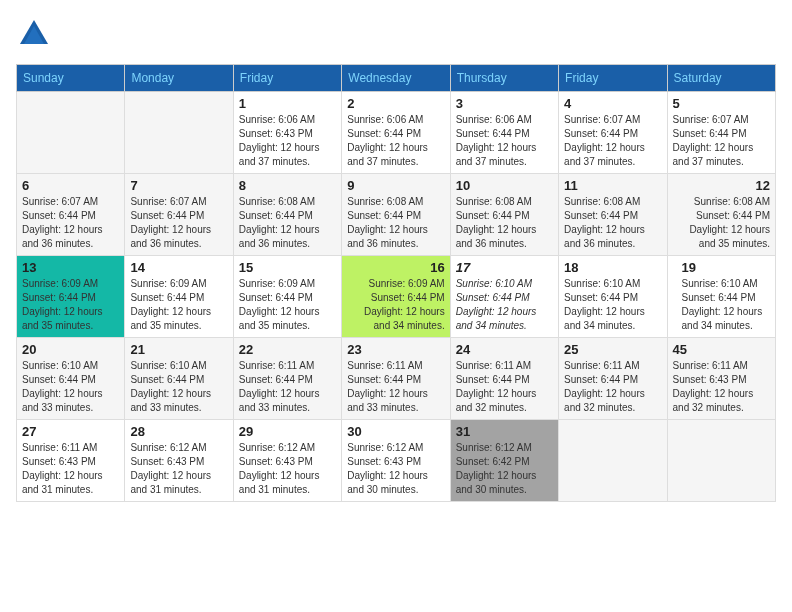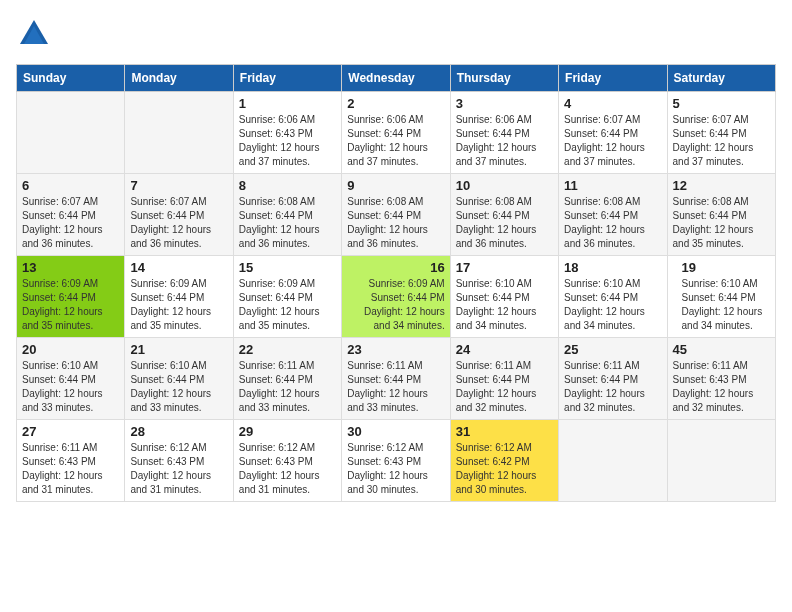--- a/index.html
+++ b/index.html
@@ -52,25 +52,25 @@
       font-size: 16px;
       color: #444;
     }
     .calendar {
       width: 100%;
       border-collapse: collapse;
       font-size: 11px;
     }
     .calendar th {
       background-color: #1a5fa8;
-      color: #ffffff;
+      color: #7dd3fc;
       text-align: left;
       padding: 6px 6px;
       font-size: 12px;
-      font-weight: bold;
+      font-weight: normal;
       border: 1px solid #ccc;
       margin-top: 8px;
     }
     .calendar td {
       vertical-align: top;
       border: 1px solid #ddd;
       padding: 4px 5px;
       width: 107px;
       min-height: 80px;
       background: #fff;
@@ -196,29 +196,29 @@
           <div class="day-info" style="white-space: pre-line;">Sunrise: 6:08 AM
 Sunset: 6:44 PM
 Daylight: 12 hours and 36 minutes.</div>
         </td>
         <td style="background: rgb(245, 245, 245);">
           <div class="day-number">11</div>
           <div class="day-info" style="white-space: pre-line;">Sunrise: 6:08 AM
 Sunset: 6:44 PM
 Daylight: 12 hours and 36 minutes.</div>
         </td>
-        <td style="background: rgb(245, 245, 245);">
+        <td style="background: rgb(245, 245, 245); text-align: right;">
           <div class="day-number">12</div>
           <div class="day-info" style="white-space: pre-line;">Sunrise: 6:08 AM
 Sunset: 6:44 PM
 Daylight: 12 hours and 35 minutes.</div>
         </td>
       </tr>
       <tr>
-        <td style="background: #84cc16;">
+        <td style="background: #14b8a6;">
           <div class="day-number">13</div>
           <div class="day-info" style="white-space: pre-line;">Sunrise: 6:09 AM
 Sunset: 6:44 PM
 Daylight: 12 hours and 35 minutes.</div>
         </td>
         <td style="background: rgb(255, 255, 255);">
           <div class="day-number">14</div>
           <div class="day-info" style="white-space: pre-line;">Sunrise: 6:09 AM
 Sunset: 6:44 PM
 Daylight: 12 hours and 35 minutes.</div>
@@ -228,21 +228,21 @@
           <div class="day-info" style="white-space: pre-line;">Sunrise: 6:09 AM
 Sunset: 6:44 PM
 Daylight: 12 hours and 35 minutes.</div>
         </td>
         <td style="background: #bef264; text-align: right;">
           <div class="day-number">16</div>
           <div class="day-info" style="white-space: pre-line;">Sunrise: 6:09 AM
 Sunset: 6:44 PM
 Daylight: 12 hours and 34 minutes.</div>
         </td>
-        <td style="background: rgb(255, 255, 255);">
+        <td style="background: rgb(255, 255, 255); font-style: italic;">
           <div class="day-number">17</div>
           <div class="day-info" style="white-space: pre-line;">Sunrise: 6:10 AM
 Sunset: 6:44 PM
 Daylight: 12 hours and 34 minutes.</div>
         </td>
         <td style="background: rgb(255, 255, 255);">
           <div class="day-number">18</div>
           <div class="day-info" style="white-space: pre-line;">Sunrise: 6:10 AM
 Sunset: 6:44 PM
 Daylight: 12 hours and 34 minutes.</div>
@@ -316,21 +316,21 @@
           <div class="day-info" style="white-space: pre-line;">Sunrise: 6:12 AM
 Sunset: 6:43 PM
 Daylight: 12 hours and 31 minutes.</div>
         </td>
         <td style="background: rgb(255, 255, 255); margin-top: 16px;">
           <div class="day-number">30</div>
           <div class="day-info" style="white-space: pre-line;">Sunrise: 6:12 AM
 Sunset: 6:43 PM
 Daylight: 12 hours and 30 minutes.</div>
         </td>
-        <td style="background: #fde047;">
+        <td style="background: #a3a3a3;">
           <div class="day-number">31</div>
           <div class="day-info" style="white-space: pre-line;">Sunrise: 6:12 AM
 Sunset: 6:42 PM
 Daylight: 12 hours and 30 minutes.</div>
         </td>
         <td class="empty-cell"></td>
         <td class="empty-cell"></td>
       </tr>
     </tbody>
 </table>

